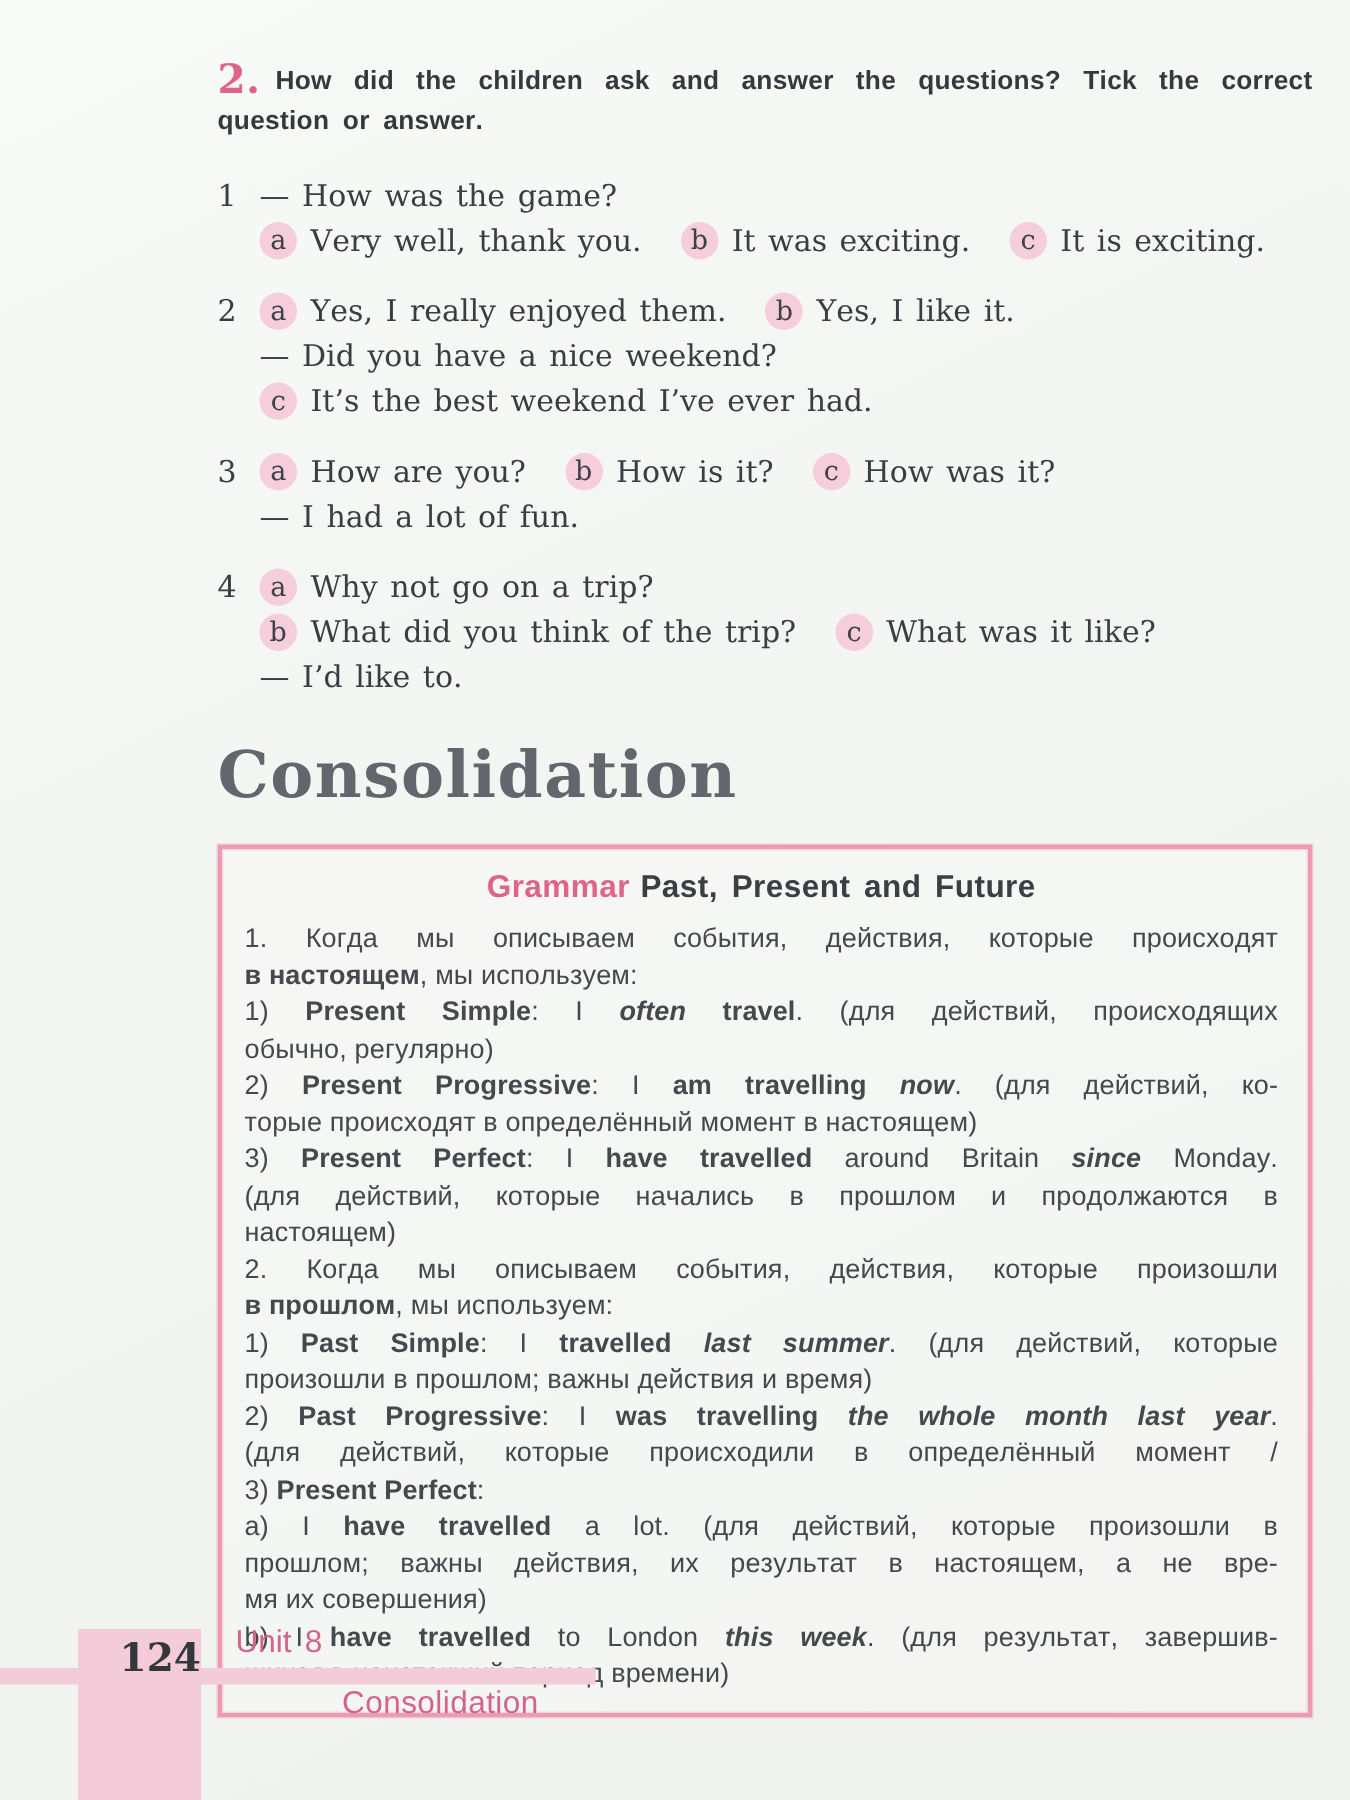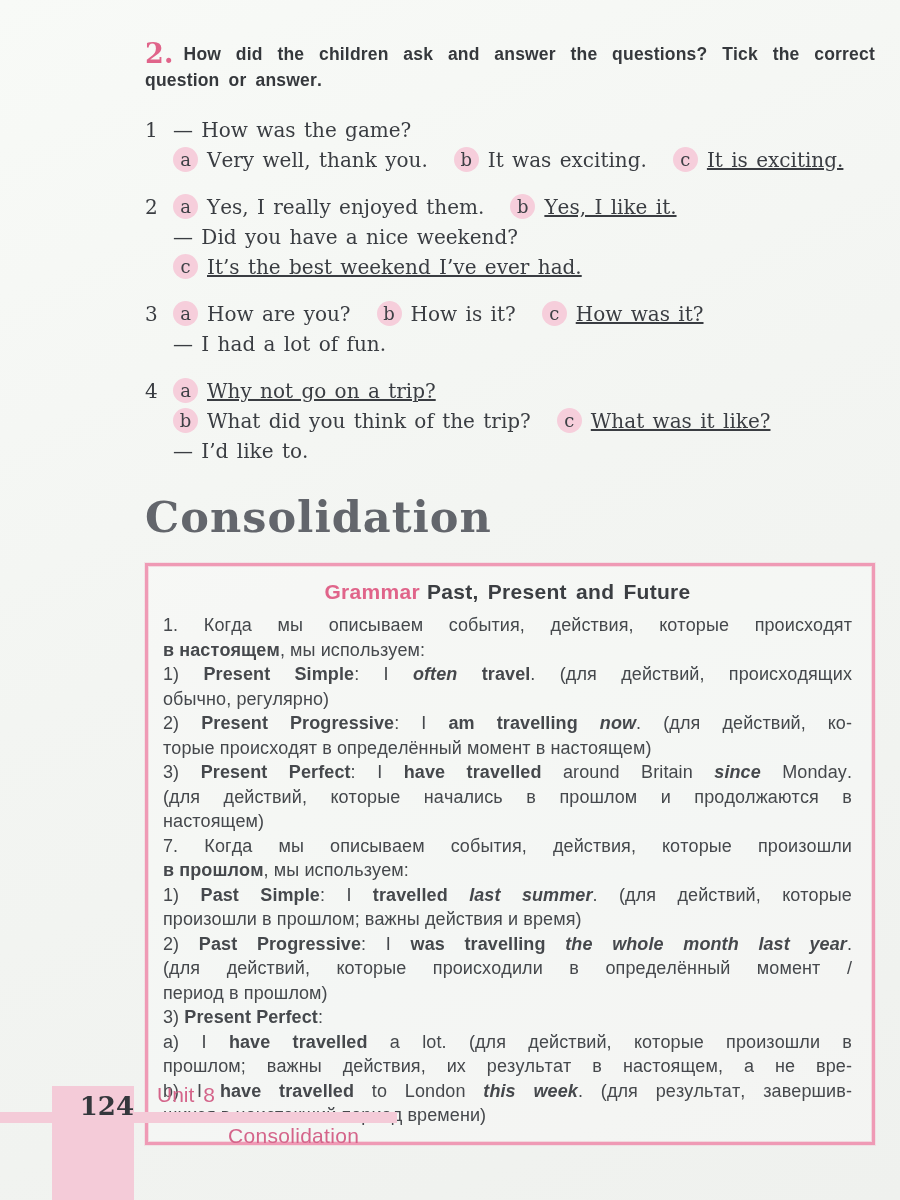--- a/index.html
+++ b/index.html
@@ -36,21 +36,21 @@
   .ex-item-num{
     flex:0 0 28px;width:28px;
     font-family:"DejaVu Serif",serif;font-size:20px;color:var(--text_dark);line-height:30px;
   }
   .ex-item-body{flex:1;}
   .ex-row{
     font-family:"DejaVu Serif",serif;font-size:20px;color:var(--text_dark);
     line-height:30px;word-spacing:2px;white-space:nowrap;
   }
   .opt{margin-right:26px;white-space:nowrap;}
-  .opt:last-child{margin-right:0;text-decoration:underline;}
+  .opt:last-child{margin-right:0;}
   .opt-letter{
     display:inline-block;width:25px;height:25px;border-radius:50%;
     background:var(--letter_highlight);color:#3e4146;
     text-align:center;line-height:25px;font-size:18px;margin-right:9px;vertical-align:1px;
   }
 
   
   .section-heading{
     font-family:"DejaVu Serif",serif;font-weight:bold;font-size:43px;
     color:var(--heading_gray);letter-spacing:1px;word-spacing:2px;
@@ -144,30 +144,30 @@
       <div id="g-lines">
           <div class="gline j"><span>1. Когда мы описываем события, действия, которые происходят</span></div>
           <div class="gline"><span class="b">в настоящем</span><span>, мы используем:</span></div>
           <div class="gline j"><span>1) </span><span class="b">Present Simple</span><span>: I </span><span class="b i">often</span><span> </span><span class="b">travel</span><span>. (для действий, происходящих</span></div>
           <div class="gline"><span>обычно, регулярно)</span></div>
           <div class="gline j"><span>2) </span><span class="b">Present Progressive</span><span>: I </span><span class="b">am travelling</span><span> </span><span class="b i">now</span><span>. (для действий, ко-</span></div>
           <div class="gline"><span>торые происходят в определённый момент в настоящем)</span></div>
           <div class="gline j"><span>3) </span><span class="b">Present Perfect</span><span>: I </span><span class="b">have travelled</span><span> around Britain </span><span class="b i">since</span><span> Monday.</span></div>
           <div class="gline j"><span>(для действий, которые начались в прошлом и продолжаются в</span></div>
           <div class="gline"><span>настоящем)</span></div>
-          <div class="gline j"><span>7. Когда мы описываем события, действия, которые произошли</span></div>
+          <div class="gline j"><span>2. Когда мы описываем события, действия, которые произошли</span></div>
           <div class="gline"><span class="b">в прошлом</span><span>, мы используем:</span></div>
           <div class="gline j"><span>1) </span><span class="b">Past Simple</span><span>: I </span><span class="b">travelled</span><span> </span><span class="b i">last summer</span><span>. (для действий, которые</span></div>
           <div class="gline"><span>произошли в прошлом; важны действия и время)</span></div>
           <div class="gline j"><span>2) </span><span class="b">Past Progressive</span><span>: I </span><span class="b">was travelling</span><span> </span><span class="b i">the whole month last year</span><span>.</span></div>
           <div class="gline j"><span>(для действий, которые происходили в определённый момент /</span></div>
-          <div class="gline"><span>период в прошлом)</span></div>
           <div class="gline"><span>3) </span><span class="b">Present Perfect</span><span>:</span></div>
           <div class="gline j"><span>a) I </span><span class="b">have travelled</span><span> a lot. (для действий, которые произошли в</span></div>
           <div class="gline j"><span>прошлом; важны действия, их результат в настоящем, а не вре-</span></div>
+          <div class="gline"><span>мя их совершения)</span></div>
           <div class="gline j"><span>b) I </span><span class="b">have travelled</span><span> to London </span><span class="b i">this week</span><span>. (для результат, завершив-</span></div>
           <div class="gline"><span>шихся в неистекший период времени)</span></div>
         </div>
     </div>
 
   </div>
 
   <div class="f-band"></div>
   <div class="f-stripe-left"></div>
   <div class="f-stripe-right"></div>

